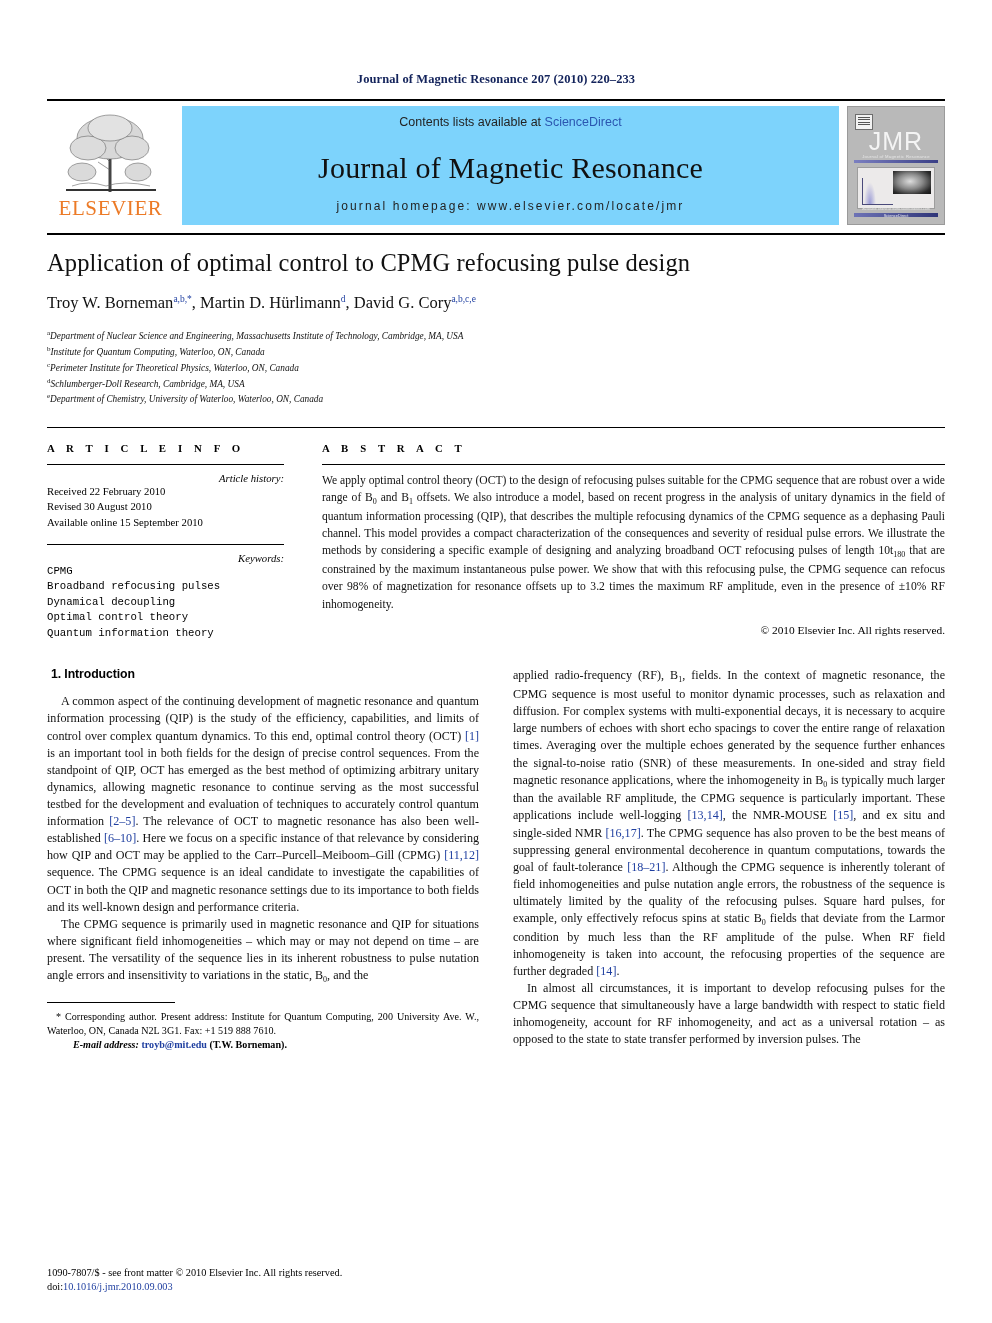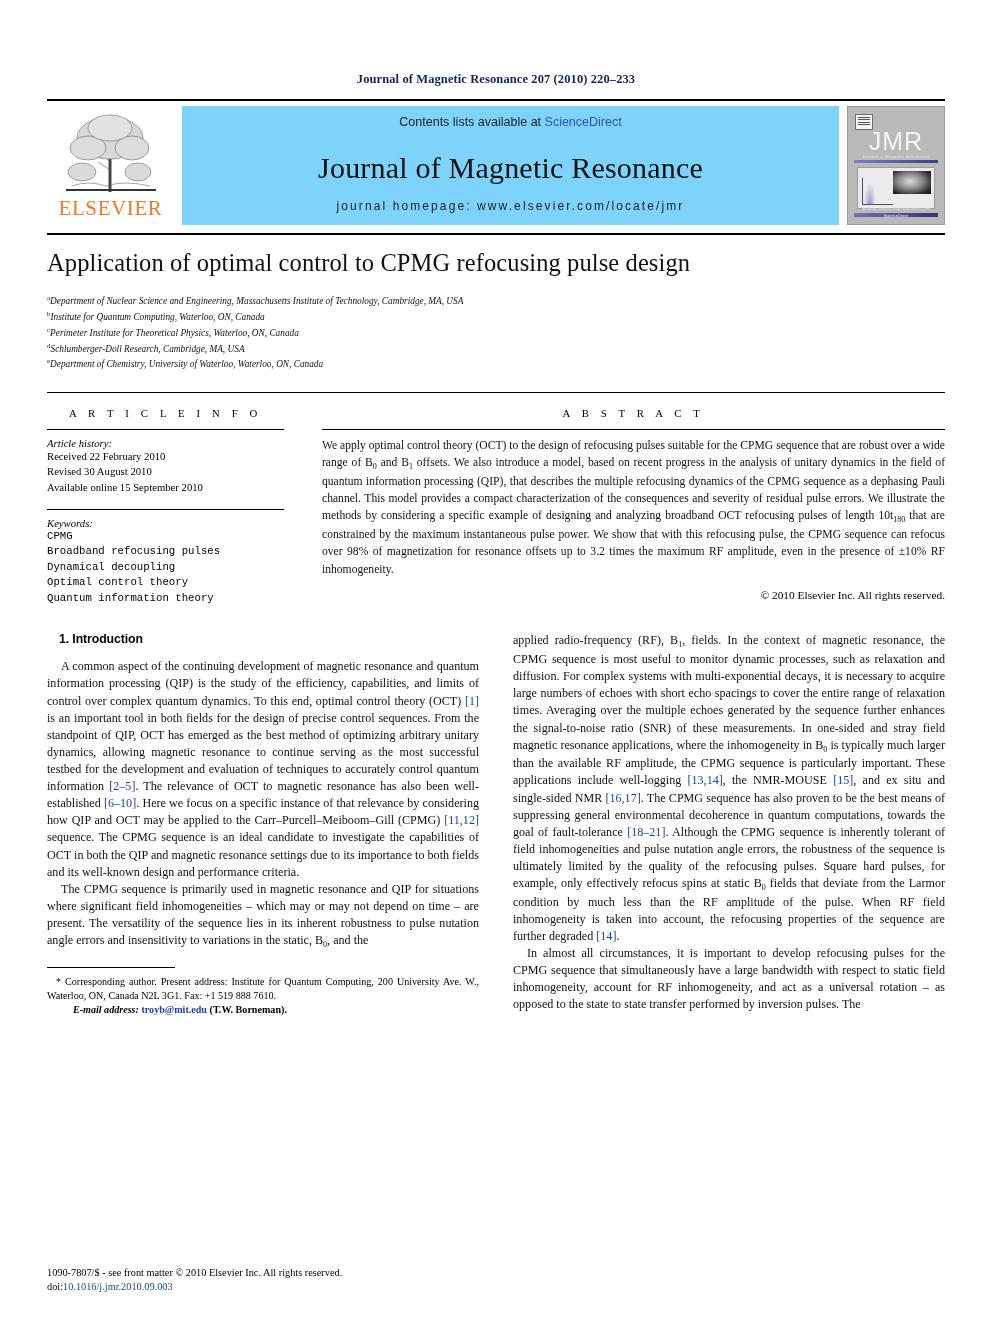--- a/index.html
+++ b/index.html
@@ -184,27 +184,26 @@
     display: flex;
     margin-top: 20px;
     border-top: 1.1px solid #000;
     padding-top: 14px;
   }
   .col-info { flex: 0 0 237px; padding-right: 26px; }
   .col-abs  { flex: 1 1 auto; padding-left: 12px; }
   .hdr {
     font-family: "Liberation Serif", serif;
     font-size: 10.8px;
-    font-weight: normal;
+    font-weight: bold;
     letter-spacing: 4.6px;
     margin-bottom: 10px;
-    text-align: center;
   }
   .rule { border-top: 1.1px solid #000; margin: 8px 0 7px 0; }
-  .meta-label { font-style: italic; font-size: 10.7px; }
+  .meta-label { font-style: italic; font-size: 10.7px; text-align: right; }
   .meta-line { font-size: 10.7px; line-height: 1.42; }
   .kw { font-size: 10.7px; line-height: 1.45; font-family: Liberation Mono, monospace; }
   .abs-text {
     font-size: 11.6px;
     line-height: 1.47;
     text-align: justify;
     color: #111;
   }
   .copyright {
     font-size: 11.4px;
@@ -217,21 +216,21 @@
   .body-cols {
     display: flex;
     margin-top: 26px;
     column-gap: 34px;
   }
   .bcol { flex: 1 1 0; min-width: 0; position: relative; }
   .sec-h {
     font-family: "Liberation Sans", sans-serif;
     font-size: 12.3px;
     font-weight: bold;
-    margin: 0 0 12px 12px;
+    margin: 0 0 12px 4px;
     letter-spacing: -.1px;
   }
   .para {
     font-size: 12.1px;
     line-height: 1.415;
     text-align: justify;
     text-indent: 14px;
     margin: 0;
     color: #111;
     hyphens: auto;
@@ -312,20 +311,23 @@
       </div>
       <div class="cov-bar2"></div>
       <div class="cov-foot2">Available online at www.sciencedirect.com</div>
       <div class="cov-foot">ScienceDirect</div>
     </div>
   </div>
 
   <div class="title-block">
     <h1 class="paper-title">Application of optimal control to CPMG refocusing pulse design</h1>
 
+    <div class="authors">
+      <span>Troy W. Borneman</span><span class="sup">a,b,*</span>, <span>Martin D. Hürlimann</span><span class="sup">d</span>, <span>David G. Cory</span><span class="sup">a,b,c,e</span>
+    </div>
 
     <div class="affils">
       <div><span class="am">a</span><span>Department of Nuclear Science and Engineering, Massachusetts Institute of Technology, Cambridge, MA, USA</span></div>
       <div><span class="am">b</span><span>Institute for Quantum Computing, Waterloo, ON, Canada</span></div>
       <div><span class="am">c</span><span>Perimeter Institute for Theoretical Physics, Waterloo, ON, Canada</span></div>
       <div><span class="am">d</span><span>Schlumberger-Doll Research, Cambridge, MA, USA</span></div>
       <div><span class="am">e</span><span>Department of Chemistry, University of Waterloo, Waterloo, ON, Canada</span></div>
     </div>
   </div>
 

